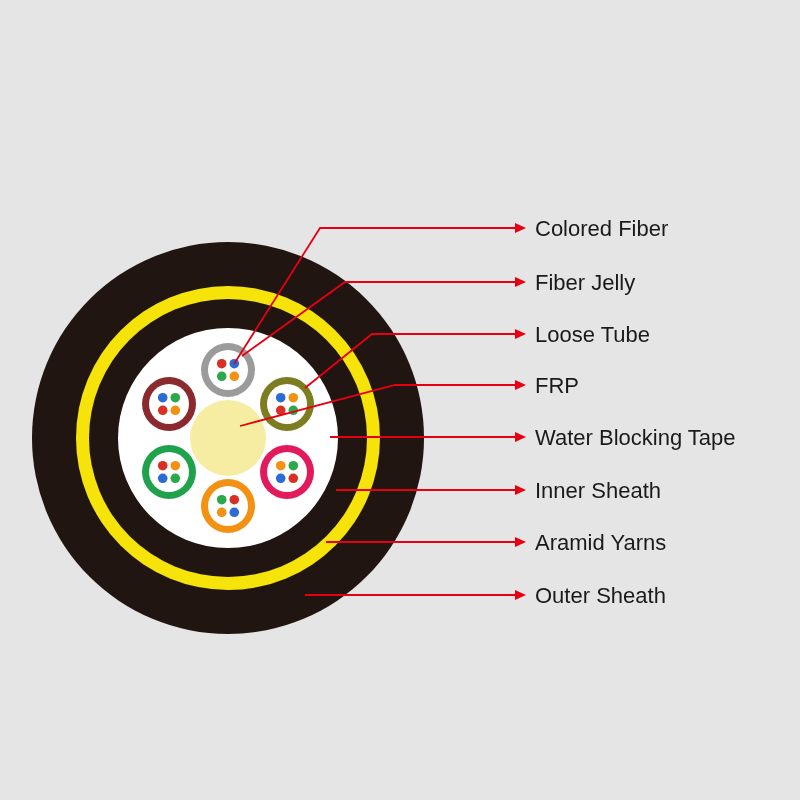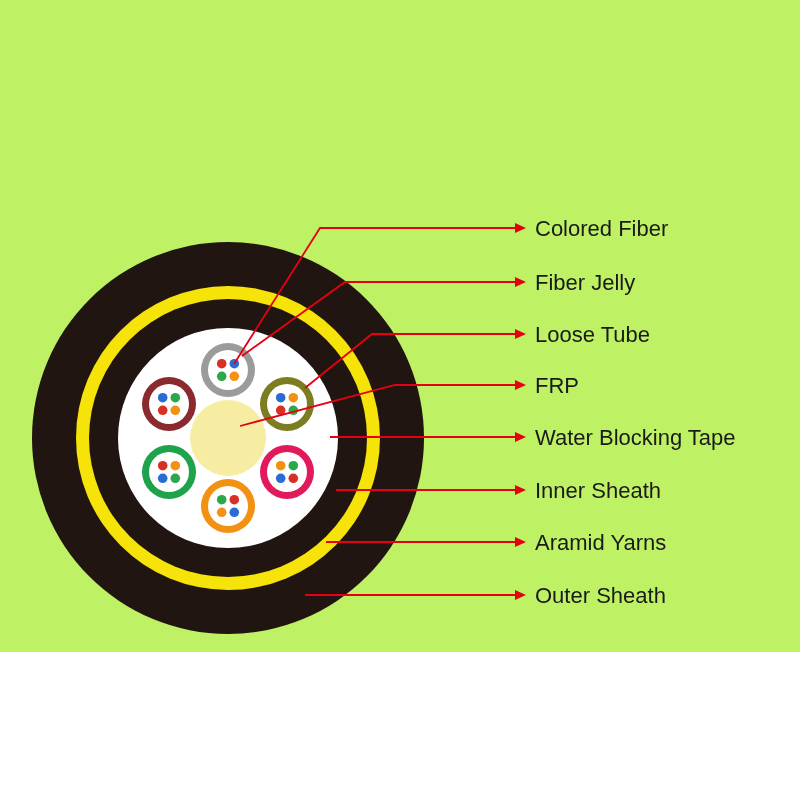--- a/index.html
+++ b/index.html
@@ -4,22 +4,22 @@
 <style>
   html, body {
     margin: 0;
     padding: 0;
     background: #ffffff;
     font-family: "Liberation Sans", sans-serif;
   }
   .canvas {
     position: relative;
     width: 800px;
-    height: 652px;
-    background: #bef264;
+    height: 800px;
+    background: #e5e5e5;
     overflow: hidden;
   }
   svg { display: block; }
   text {
     font-family: "Liberation Sans", sans-serif;
     font-size: 22px;
   }
 </style>
 </head>
 <body>

